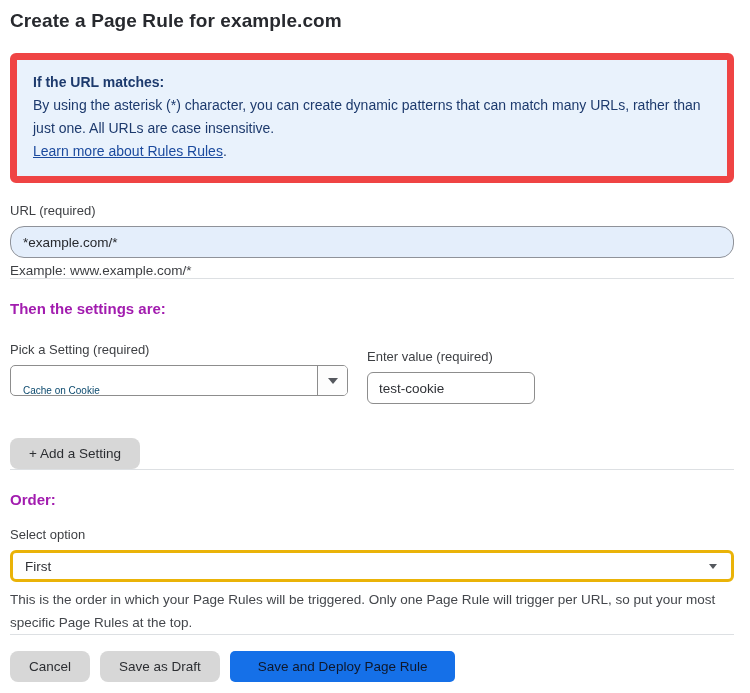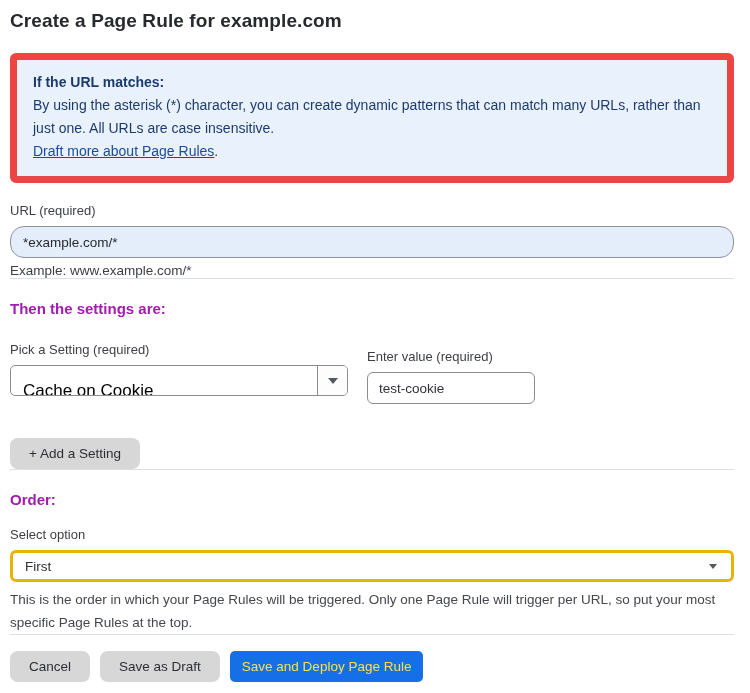--- a/index.html
+++ b/index.html
@@ -93,22 +93,22 @@
     border: 1px solid #8d8d8d;
     border-radius: 5px;
     cursor: pointer;
     overflow: hidden;
   }
   .custom-select .select-value {
     flex: 1;
     display: flex;
     align-items: center;
     padding: 0 12px;
-    font-size: 17px;
-    color: #000000;
+    font-size: 10px;
+    color: #0c4a6e;
     margin-top: 20px;
   }
   .custom-select .arrow-seg {
     width: 30px;
     display: flex;
     align-items: center;
     justify-content: center;
     border-left: 1px solid #8d8d8d;
     background: #fdfdfd;
   }
@@ -180,37 +180,37 @@
 
   .footer-actions {
     display: flex;
     align-items: center;
     gap: 10px;
     margin-top: 16px;
   }
   .blue-btn {
     height: 31px;
     background: #1570e8;
-    color: #fde047;
+    color: #0f172a;
     font-size: 13.5px;
     border-radius: 5px;
-    padding: 0 12px;
+    padding: 0 28px;
   }
 </style>
 </head>
 <body>
 
 <div class="page">
 
   <h1 class="page-title">Create a Page Rule for example.com</h1>
 
   <div class="info-box">
     <div class="info-heading">If the URL matches:</div>
     <div class="info-body">By using the asterisk (*) character, you can create dynamic patterns that can match many URLs, rather than just one. All URLs are case insensitive.</div>
-    <div class="info-link-line"><a href="#" class="info-link">Draft more about Page Rules</a><span>.</span></div>
+    <div class="info-link-line"><a href="#" class="info-link">Learn more about Rules Rules</a><span>.</span></div>
   </div>
 
   <label class="field-label">URL (required)</label>
   <input type="text" class="url-input" value="*example.com/*" style="">
   <div class="hint">Example: www.example.com/*</div>
 
   <hr class="divider divider-1">
 
   <h2 class="section-heading">Then the settings are:</h2>
 

